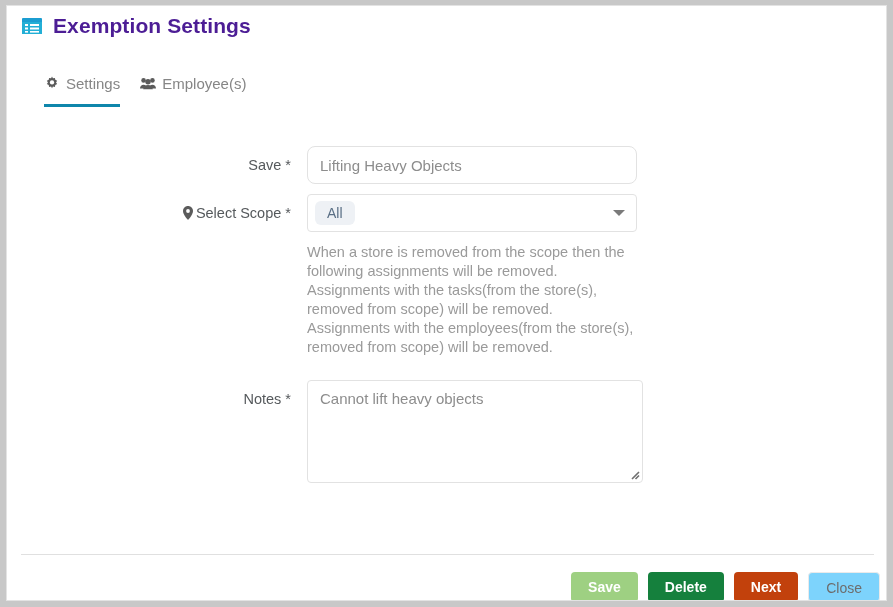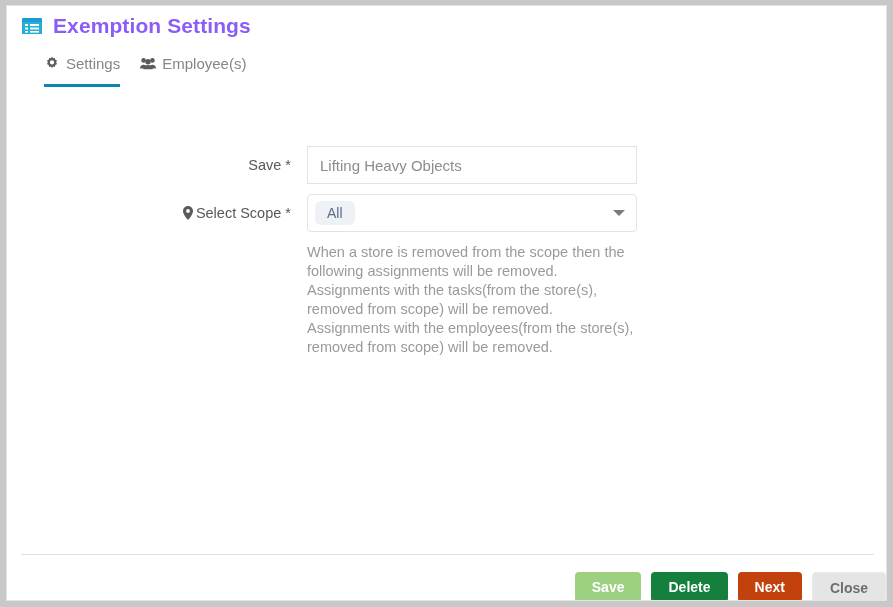--- a/index.html
+++ b/index.html
@@ -37,31 +37,31 @@
   }
   .header-icon {
     width: 22px;
     height: 22px;
     margin-right: 10px;
     flex: 0 0 auto;
     display: block;
   }
   .page-title {
     font-size: 21px;
-    color: #8b5cf6;
+    color: #4c1d95;
     font-weight: bold;
     letter-spacing: 0.1px;
     white-space: nowrap;
   }
 
   
   .tab-bar {
     position: absolute;
     left: 37px;
-    top: 49px;
+    top: 69px;
     display: flex;
     align-items: flex-start;
   }
   .tab {
     display: flex;
     align-items: center;
     padding: 0 0 12px 0;
     margin-right: 20px;
     border-bottom: 3px solid transparent;
     cursor: pointer;
@@ -114,21 +114,21 @@
   }
   .form-control-wrap {
     flex: 1 1 auto;
   }
 
   .text-input {
     width: 330px;
     height: 38px;
     box-sizing: border-box;
     border: 1px solid #e2e2e2;
-    border-radius: 0;
+    border-radius: 8px;
     background: #ffffff;
     font-family: "Liberation Sans", sans-serif;
     font-size: 15px;
     color: #8d8d8d;
     padding: 7px 12px;
     outline: none;
   }
 
   .select-box {
     width: 330px;
@@ -205,21 +205,21 @@
   .footer-divider {
     position: absolute;
     left: 14px;
     top: 548px;
     width: 853px;
     height: 1px;
     background: #e0e0e0;
   }
   .footer {
     position: absolute;
-    right: 0;
+    right: 6px;
     top: 566px;
     display: flex;
     align-items: center;
   }
   .btn {
     height: 30px;
     border: none;
     border-radius: 4px;
     font-family: "Liberation Sans", sans-serif;
     font-size: 14px;
@@ -227,21 +227,21 @@
     color: #ffffff;
     padding: 0 17px;
     margin-left: 10px;
     cursor: pointer;
     line-height: 30px;
     white-space: nowrap;
   }
   .btn-save   { background: #9ed082; }
   .btn-delete { background: #15803d; }
   .btn-next   { background: #c2410c; }
-  .btn-close  { background: #e5e5e5; color: #6d6d6d; font-weight: bold; border: 1px solid #eaeaea; }
+  .btn-close  { background: #7dd3fc; color: #6d6d6d; font-weight: normal; border: 1px solid #eaeaea; }
 </style>
 </head>
 <body>
 
 <div id="app-frame">
 
   <div class="page-header">
     <svg class="header-icon" viewBox="0 0 22 22">
       <rect x="1" y="3" width="20" height="16" rx="1" fill="#1b9dd1"></rect>
       <rect x="1" y="7" width="20" height="12" fill="#23afd6"></rect>
@@ -298,20 +298,31 @@
       </div>
       <div class="form-control-wrap">
         <div class="select-box">
           <span class="chip">All</span>
           <span class="caret"></span>
         </div>
         <div class="helper-text">When a store is removed from the scope then the following assignments will be removed. Assignments with the tasks(from the store(s), removed from scope) will be removed. Assignments with the employees(from the store(s), removed from scope) will be removed.</div>
       </div>
     </div>
 
+    <div class="form-row notes-row">
+      <div class="form-label">Notes *</div>
+      <div class="form-control-wrap">
+        <div class="textarea-holder">
+          <textarea class="textarea-box" placeholder="Notes" style="">Cannot lift heavy objects</textarea>
+          <svg class="resize-grip" viewBox="0 0 12 12">
+            <path d="M11 4 L4 11 M11 7.5 L7.5 11" stroke="#707070" stroke-width="1.6" fill="none"></path>
+          </svg>
+        </div>
+      </div>
+    </div>
 
   </div>
 
   <div class="footer-divider"></div>
 
   <div class="footer">
     <button class="btn btn-save">Save</button>
     <button class="btn btn-delete">Delete</button>
     <button class="btn btn-next">Next</button>
     <button class="btn btn-close">Close</button>

